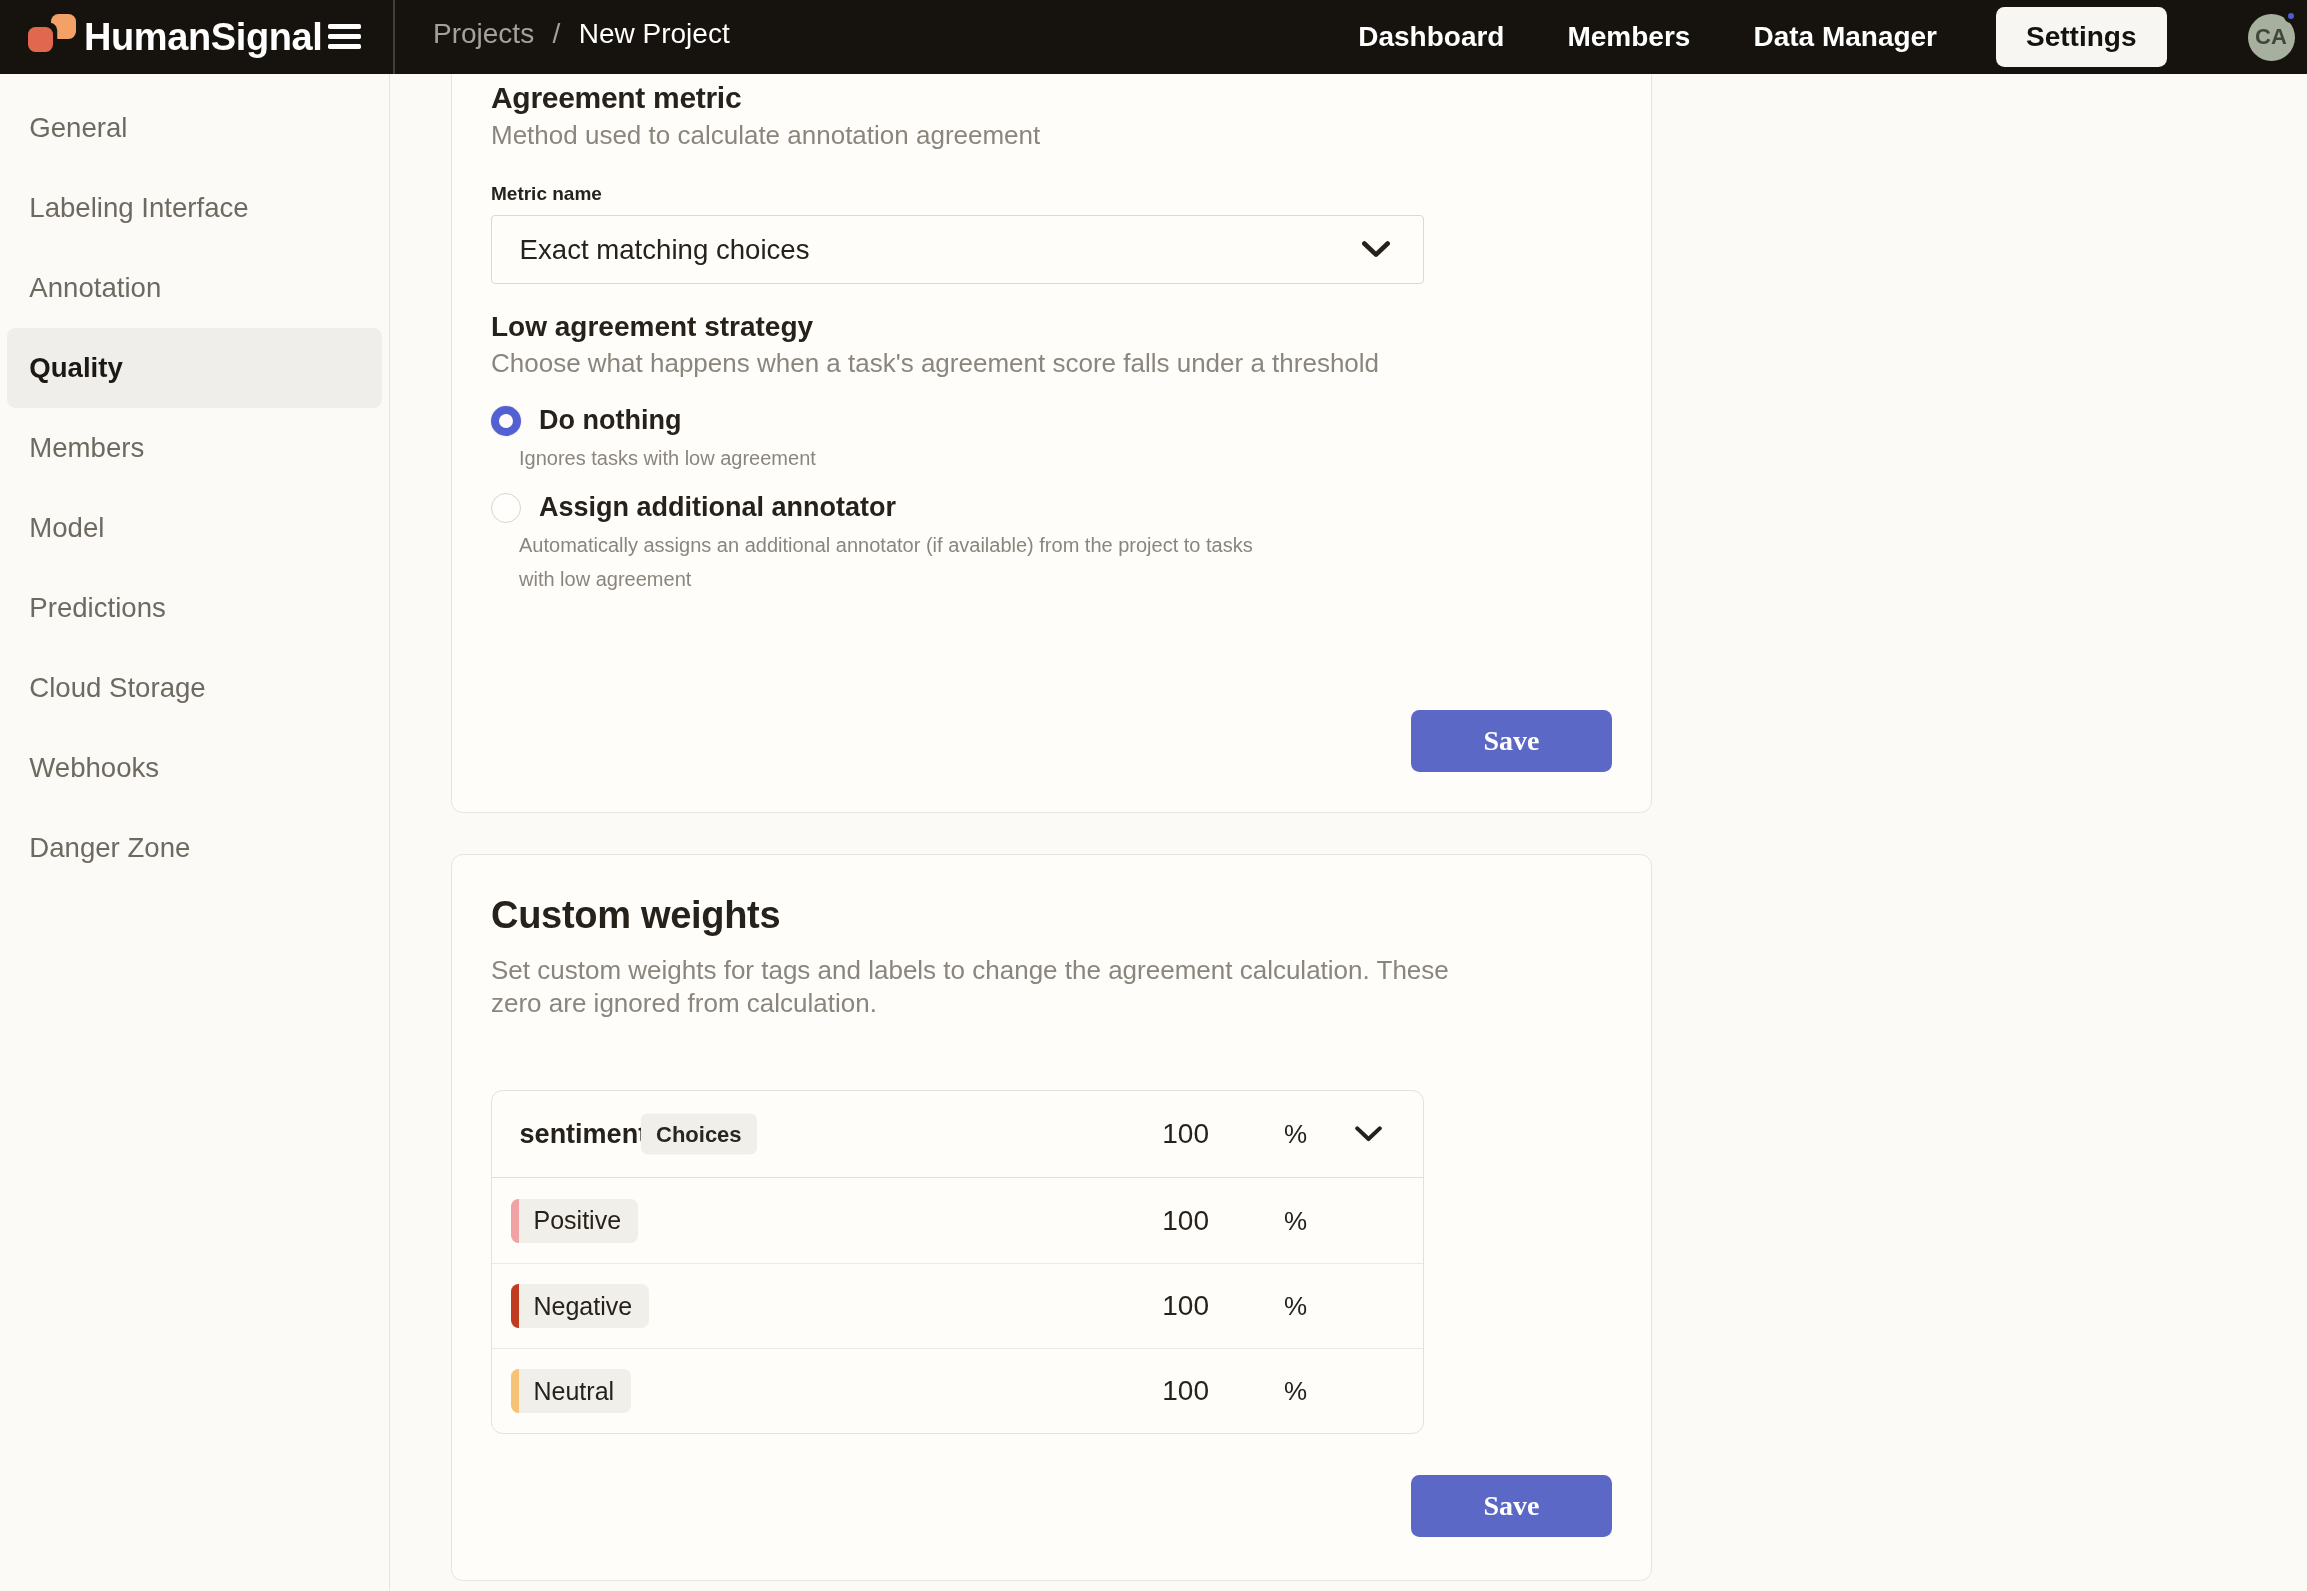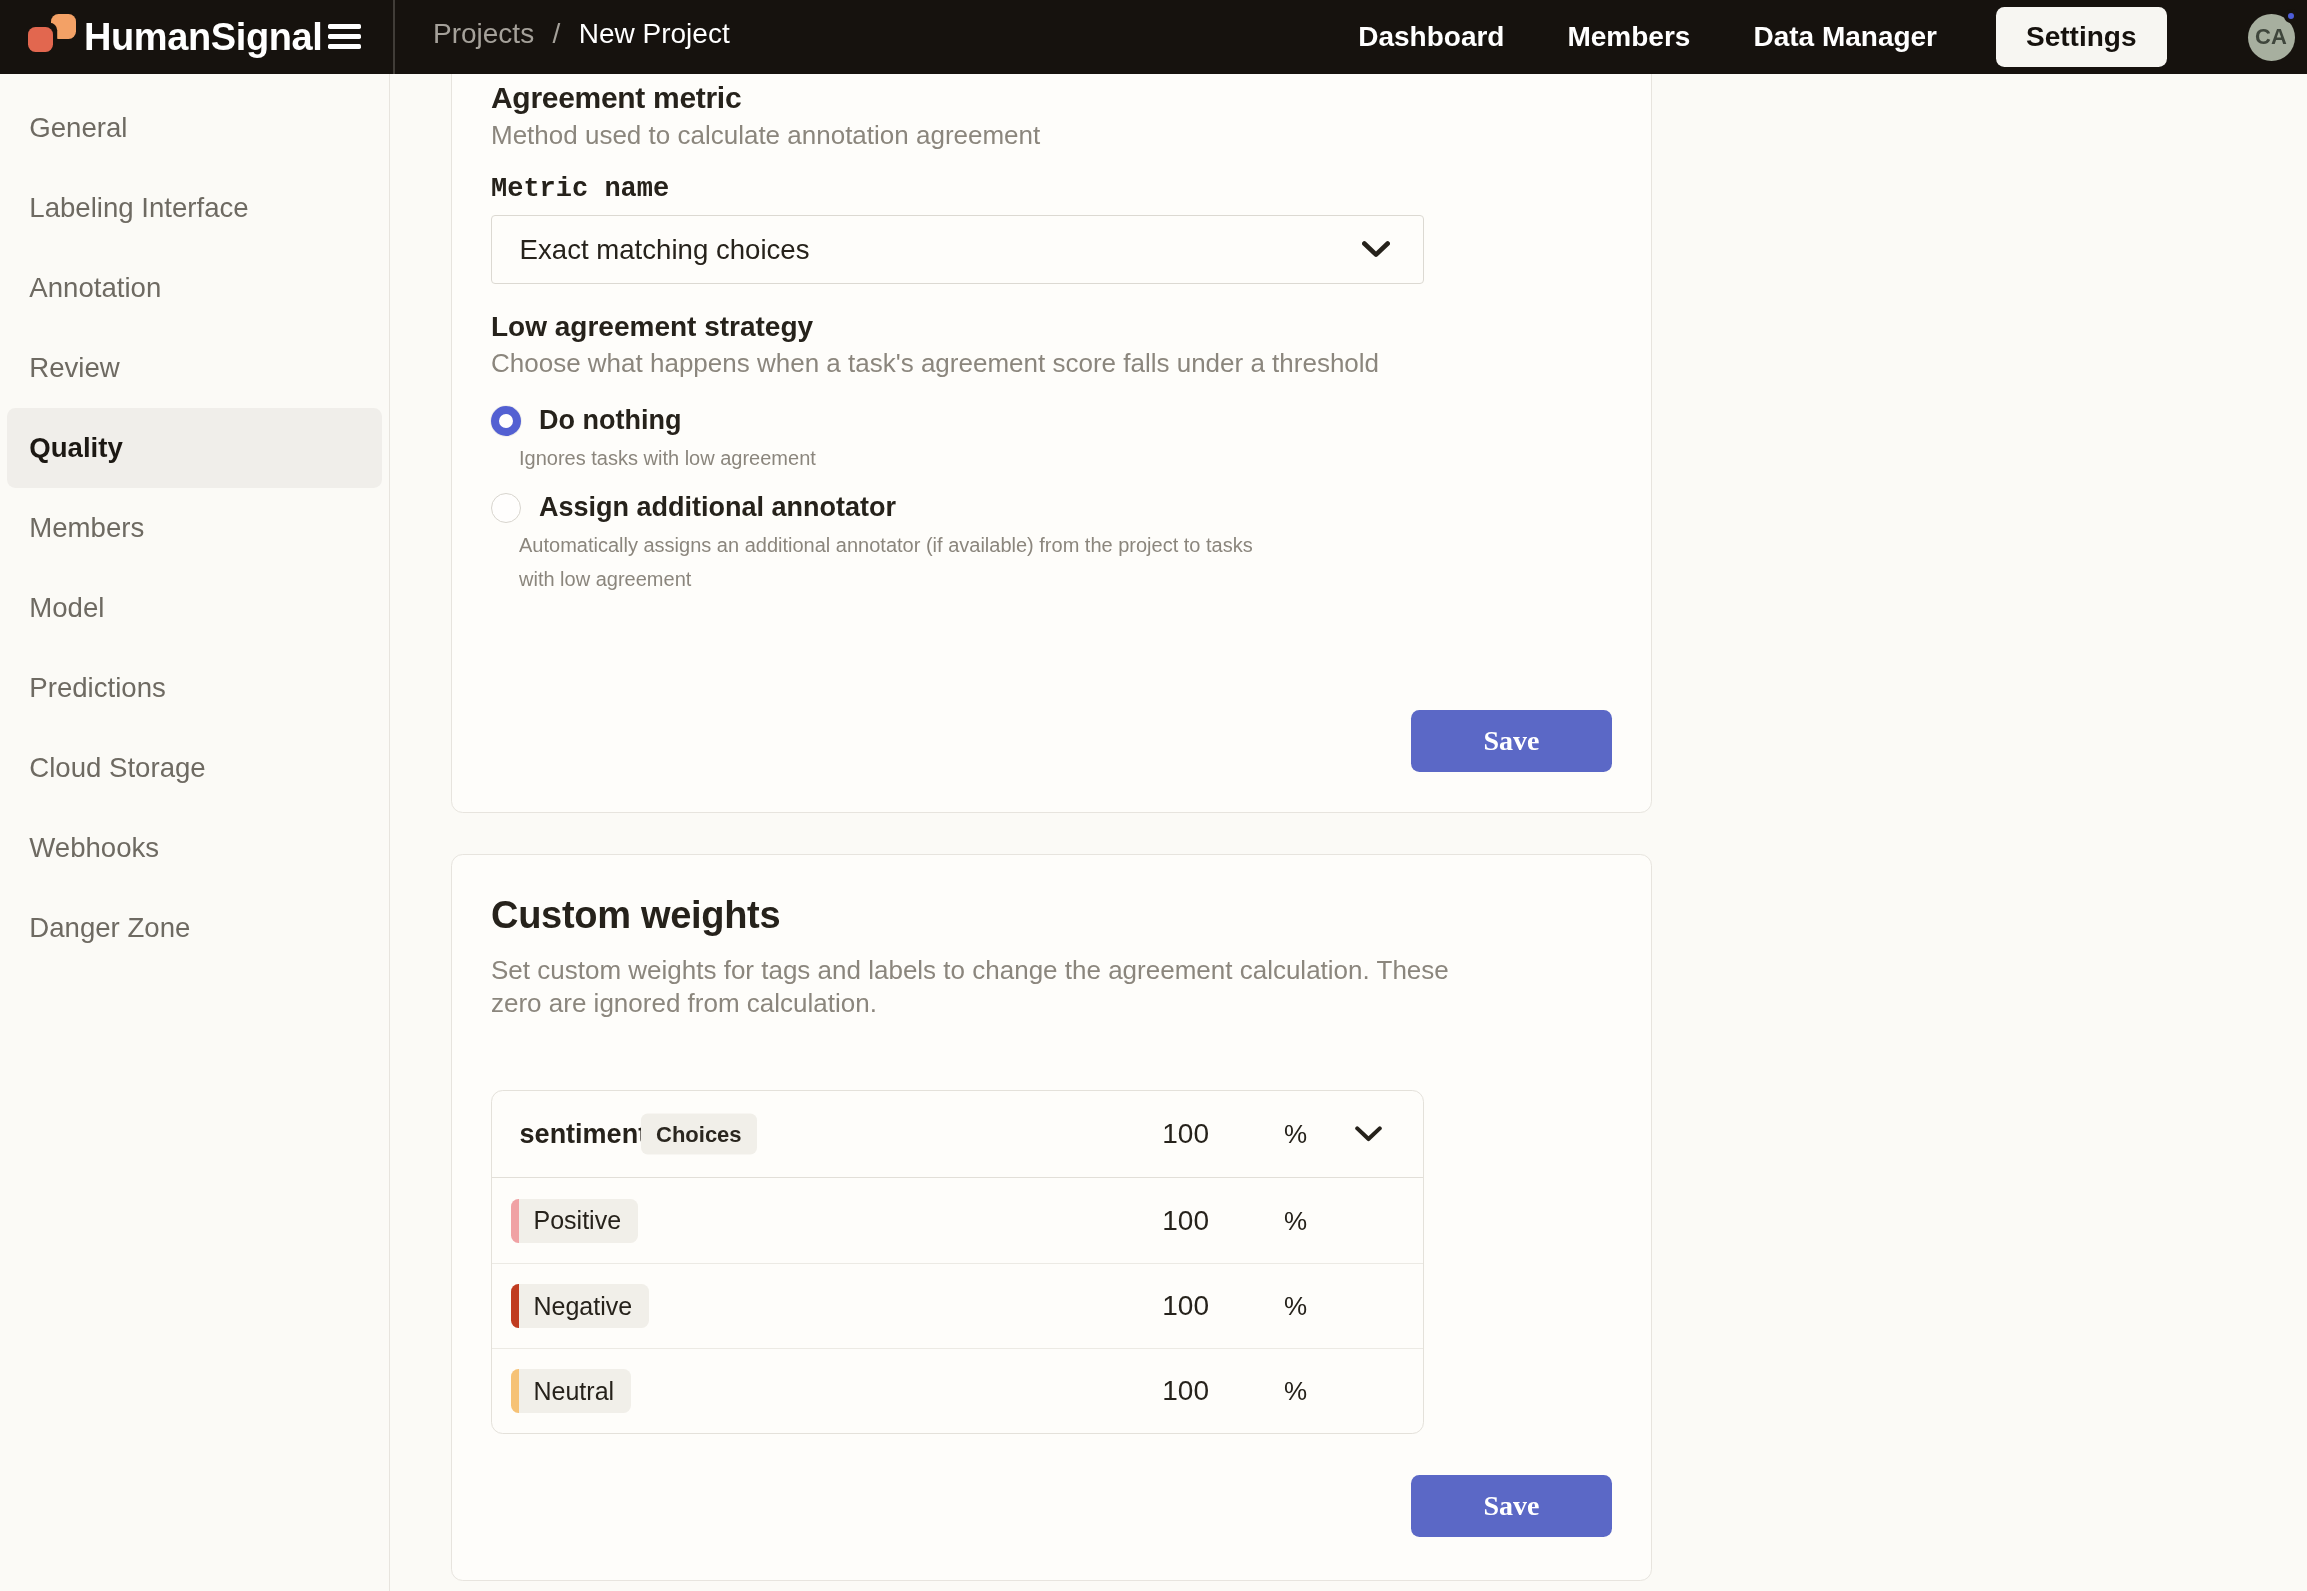--- a/index.html
+++ b/index.html
@@ -43,21 +43,21 @@
   aside{position:absolute;left:0;top:74px;width:390px;height:1518px;background:var(--bg);border-right:1.7px solid var(--card-border);padding-top:14px;}
   .side-item{height:80px;margin:0 6.7px;border-radius:8.4px;display:flex;align-items:center;padding-left:22.6px;font-size:27.6px;color:var(--side-text);cursor:pointer;}
   .side-item.active{background:#f0eeea;color:#1c1813;font-weight:700;}
 
   
   .card{position:absolute;left:451px;width:1201px;background:var(--card-bg);border:1.7px solid var(--card-border);border-radius:11.7px;z-index:1;}
   .card1{top:38px;height:775px;}
   .card2{top:854px;height:727px;}
   .card h2.small{position:absolute;left:39px;top:42px;font-size:30px;font-weight:700;letter-spacing:-0.3px;}
   .card .subtitle{position:absolute;left:39px;top:80px;font-size:26px;line-height:33px;color:var(--muted);}
-  .field-label{position:absolute;left:39px;top:135px;font-size:27px;font-weight:700;font-family:Liberation Mono, monospace;}
+  .field-label{position:absolute;left:39px;top:144px;font-size:19px;font-weight:700;}
   .select{position:absolute;left:39px;top:176px;width:933px;height:69px;background:var(--card-bg);border:1.7px solid var(--select-border);border-radius:4px;display:flex;align-items:center;padding:0 33px 0 27.6px;font-size:27.6px;cursor:pointer;}
   .select .chev{margin-left:auto;display:flex;}
   .sec-title{position:absolute;left:39px;top:272px;font-size:28px;font-weight:700;}
   .sec-sub{position:absolute;left:39px;top:308px;font-size:26px;line-height:33px;color:var(--muted);}
   .opt{position:absolute;left:39px;right:39px;}
   .opt1{top:365px;}
   .opt2{top:452px;}
   .radio{position:absolute;left:0;top:1.7px;width:30px;height:30px;border-radius:50%;background:#fffefd;border:1.7px solid #d8d5ce;cursor:pointer;}
   .radio.sel{border:8.4px solid #5360d2;box-shadow:0 0 0 0.8px rgba(0,0,0,0.07);}
   .opt-label{margin-left:48px;font-size:27px;font-weight:700;line-height:33px;}
@@ -113,21 +113,20 @@
         <span class="dot"></span>
       </span>
   </div>
 </header>
 
 <aside>
   <nav id="sidebar-list">
       <div class="side-item">General</div>
       <div class="side-item">Labeling Interface</div>
       <div class="side-item">Annotation</div>
-      <div class="side-item">Review</div>
       <div class="side-item active">Quality</div>
       <div class="side-item">Members</div>
       <div class="side-item">Model</div>
       <div class="side-item">Predictions</div>
       <div class="side-item">Cloud Storage</div>
       <div class="side-item">Webhooks</div>
       <div class="side-item">Danger Zone</div>
     </nav>
 </aside>
 

